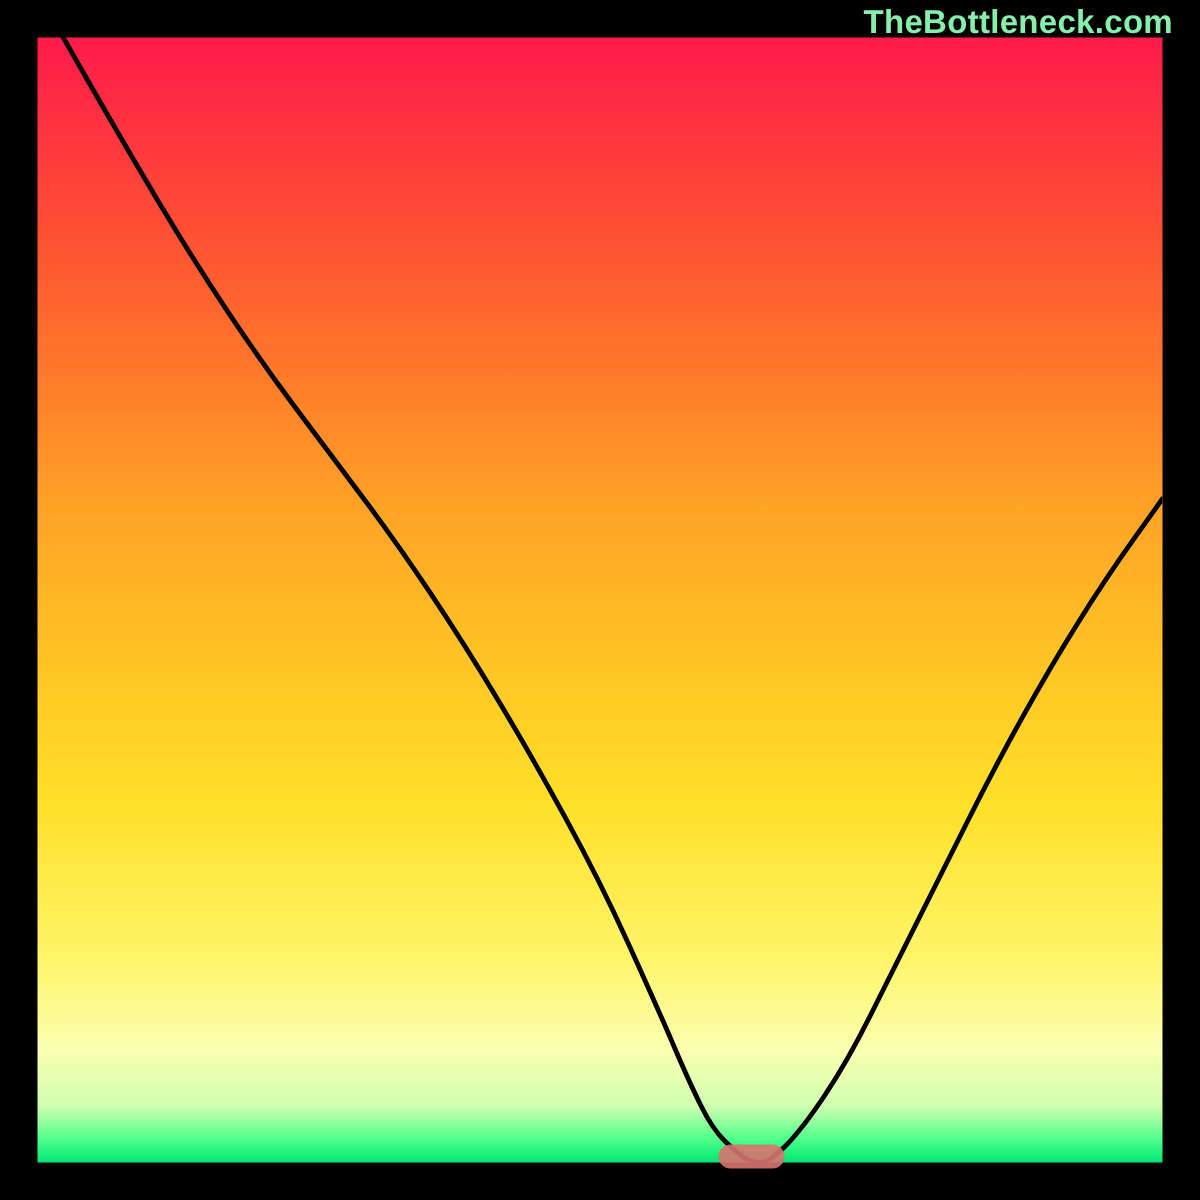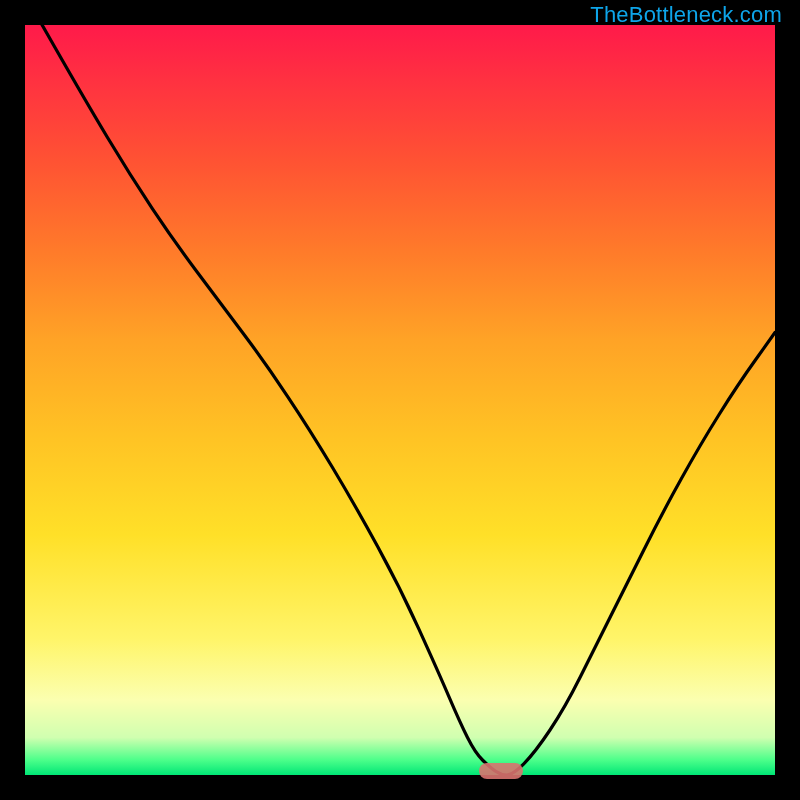--- a/index.html
+++ b/index.html
@@ -37,23 +37,23 @@
       #fbffb0 90%,
       #d0ffb0 95%,
       #4cff8a 98%,
       #00e676 100%
     );
   }
   .watermark {
     position: absolute;
     top: 2px;
     right: 18px;
-    color: #0ea5e9;
+    color: #86efac;
     font-size: 22px;
-    font-weight: 400;
+    font-weight: 700;
     letter-spacing: 0.2px;
   }
   .curve-svg {
     position: absolute;
     top: 0;
     left: 0;
     width: 750px;
     height: 750px;
   }
   .marker {

